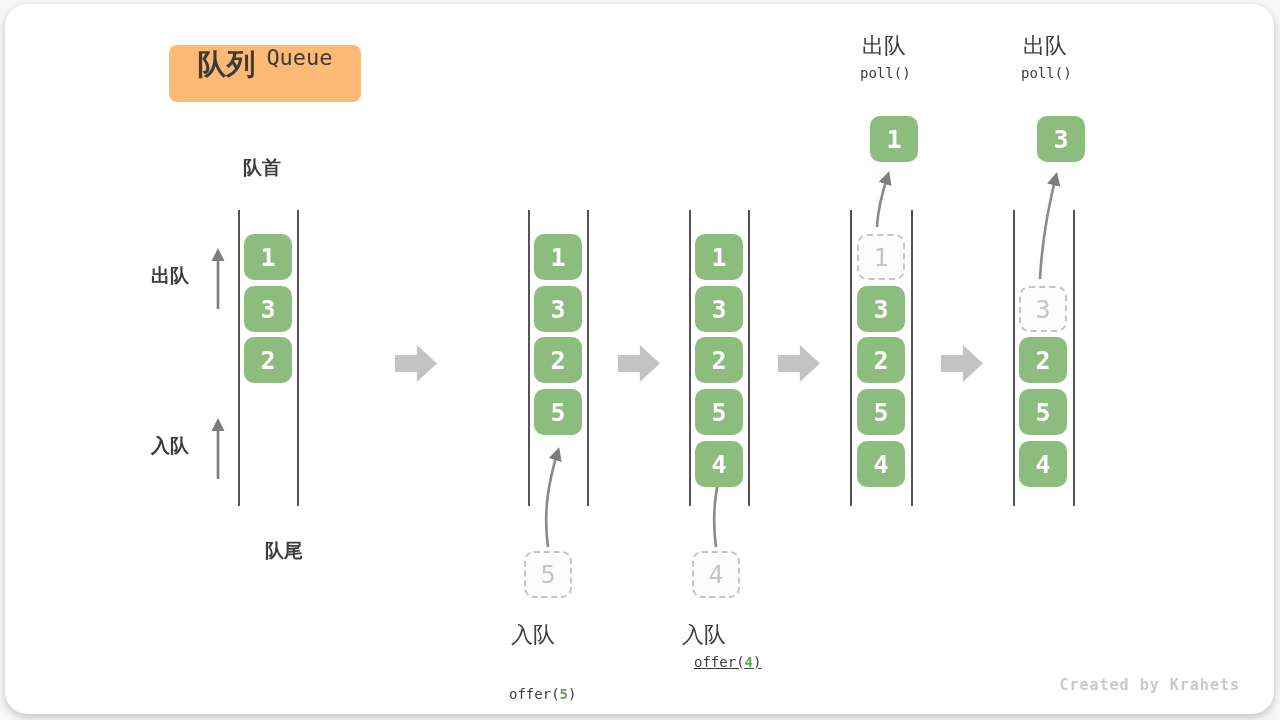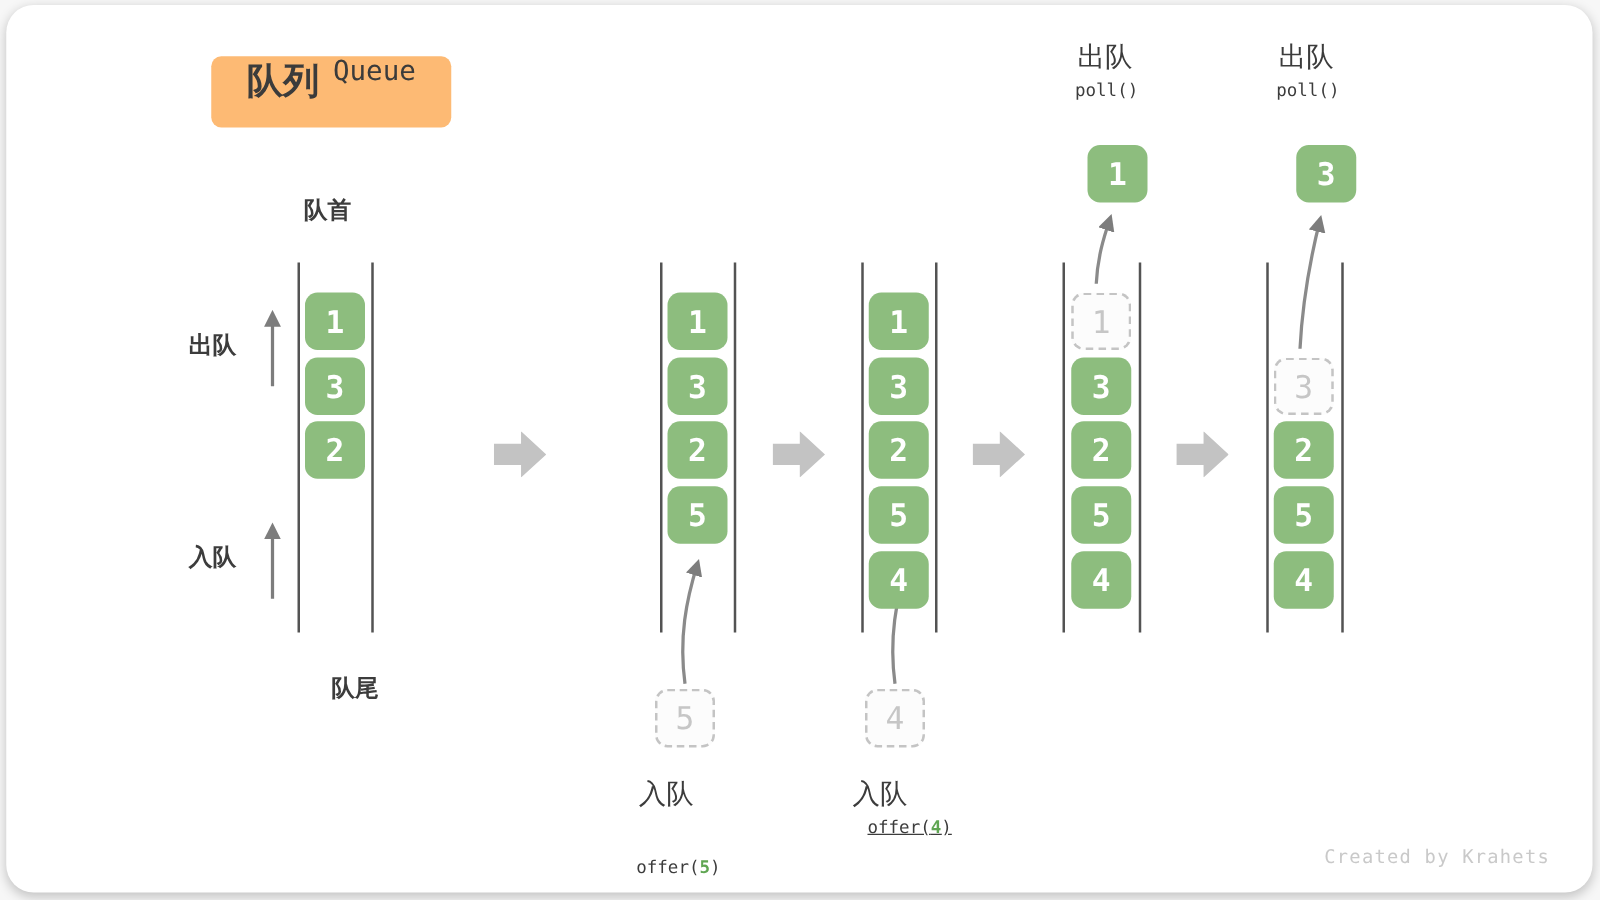--- a/index.html
+++ b/index.html
@@ -66,21 +66,21 @@
     -webkit-clip-path:polygon(0% 27%, 52% 27%, 52% 0%, 100% 50%, 52% 100%, 52% 73%, 0% 73%);
     clip-path:polygon(0% 27%, 52% 27%, 52% 0%, 100% 50%, 52% 100%, 52% 73%, 0% 73%);
   }
   .ba1 { left:395px; } .ba2 { left:618px; } .ba3 { left:778px; } .ba4 { left:941px; }
 
   .arrows-svg { position:absolute; left:0; top:0; width:1280px; height:720px; pointer-events:none; }
 
   .watermark {
     position:absolute; right:40px; top:676px;
     font-family:"DejaVu Sans Mono","Liberation Mono",monospace;
-    font-size:15px; color:#c9c9c9; letter-spacing:1px;
+    font-size:15px; color:#c9c9c9; letter-spacing:1px;font-weight:bold;
   }
 </style>
 </head>
 <body>
 
 <div class="canvas">
   <div class="card"></div>
 
   <div class="badge">
     <span class="badge-zh">队列</span>

